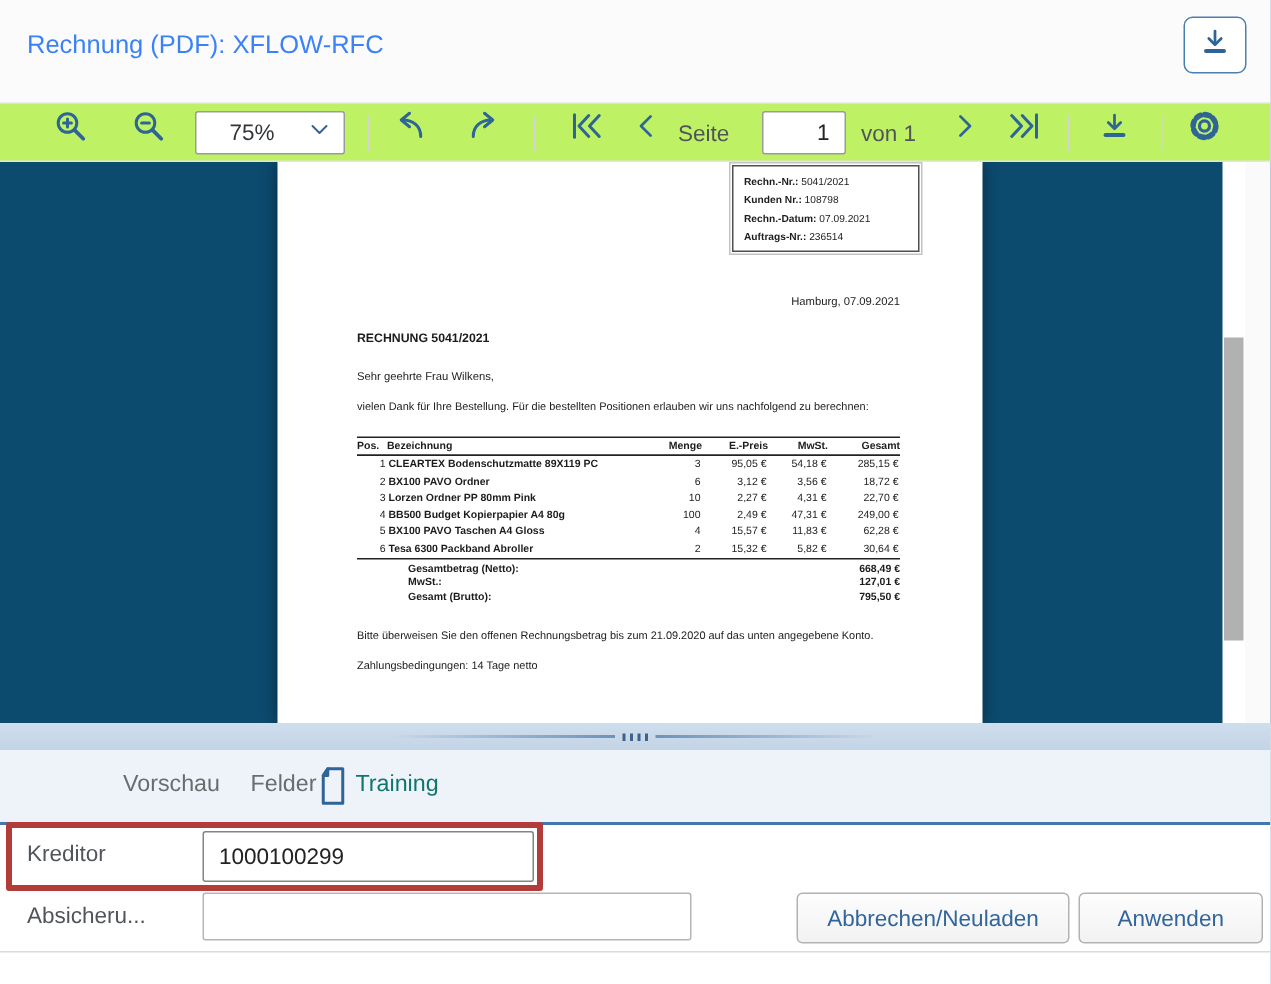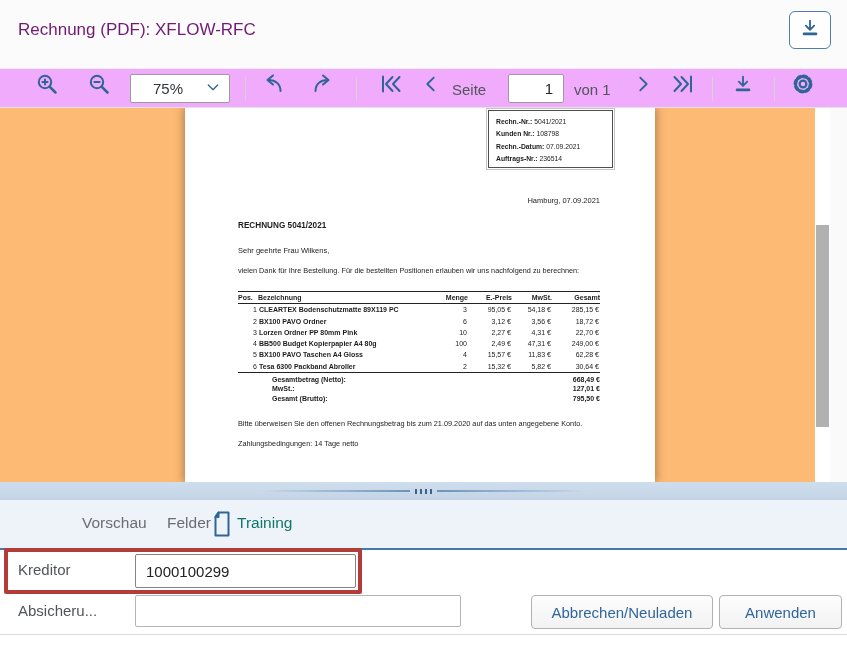--- a/index.html
+++ b/index.html
@@ -1,41 +1,41 @@
 <!DOCTYPE html>
 <html><head>
 <meta charset="utf-8">
 <style>
   html,body{margin:0;padding:0;background:#fff;}
   .app{position:relative;width:847px;height:656px;background:#fbfbfb;overflow:hidden;
        font-family:"Liberation Sans",sans-serif;color:#32363a;}
 
   
   .header{position:absolute;left:0;top:0;width:847px;height:68px;background:#fbfbfb;}
-  .header .title{position:absolute;left:18px;top:20px;font-size:17px;color:#701a75;}
+  .header .title{position:absolute;left:18px;top:20px;font-size:17px;color:#3b82f6;}
   .hdr-dl-btn{position:absolute;left:789px;top:11px;width:40px;height:36px;background:#fff;
       border:1px solid #4c7fae;border-radius:6px;display:flex;align-items:center;justify-content:center;cursor:pointer;}
 
   
-  .toolbar{position:absolute;left:0;top:68px;width:847px;height:40px;background:#f0abfc;
+  .toolbar{position:absolute;left:0;top:68px;width:847px;height:40px;background:#bef264;
       border-top:1px solid #ededed;border-bottom:1px solid #e3e3e3;box-sizing:border-box;}
   .tb{position:absolute;top:0;height:40px;display:flex;align-items:center;justify-content:center;text-align:right;}
   .tb-sep{position:absolute;top:8px;width:1px;height:24px;background:#d4d4d4;}
   .zoom-select{position:absolute;left:130px;top:5px;width:100px;height:29px;border:1px solid #9b9b9b;
       border-radius:2px;background:#fff;display:flex;align-items:center;cursor:pointer;box-sizing:border-box;}
   .zoom-select .zv{flex:1;text-align:center;font-size:15px;color:#32363a;}
   .zoom-select svg{margin-right:8px;}
   .seite-label,.von-label{font-size:15px;color:#51555a;}
   .page-input{position:absolute;left:508px;top:5px;width:56px;height:29px;border:1px solid #9b9b9b;
       border-radius:2px;font-family:"Liberation Sans",sans-serif;font-size:15px;text-align:right;
       padding:0 10px 0 4px;box-sizing:border-box;color:#232323;}
   .icon-btn{cursor:pointer;display:flex;align-items:center;justify-content:center;width:34px;height:34px;}
 
   
-  .viewer{position:absolute;left:0;top:108px;width:847px;height:374px;background:#fdba74;overflow:hidden;}
+  .viewer{position:absolute;left:0;top:108px;width:847px;height:374px;background:#0c4a6e;overflow:hidden;}
   .viewer .right-strip{position:absolute;left:830px;top:0;width:17px;height:374px;background:#fafafa;}
   .scroll-track{position:absolute;left:815px;top:0;width:15px;height:374px;background:#fff;}
   .scroll-thumb{position:absolute;left:1px;top:117px;width:13px;height:202px;background:#b1b1b1;cursor:pointer;}
 
   .page{position:absolute;left:185px;top:0;width:470px;height:374px;background:#fff;
       box-shadow:0 0 9px 1px rgba(0,0,0,0.35);font-size:7.5px;color:#1c1c1c;}
   .info-box{position:absolute;left:303px;top:2px;width:125px;height:58px;border:1px solid #4f4f4f;
       outline:1px solid #c3c3c3;outline-offset:1px;box-sizing:border-box;padding:5px 0 0 7px;
       font-size:6.8px;line-height:12.4px;background:#fff;}
   .info-box b{font-weight:bold;}

